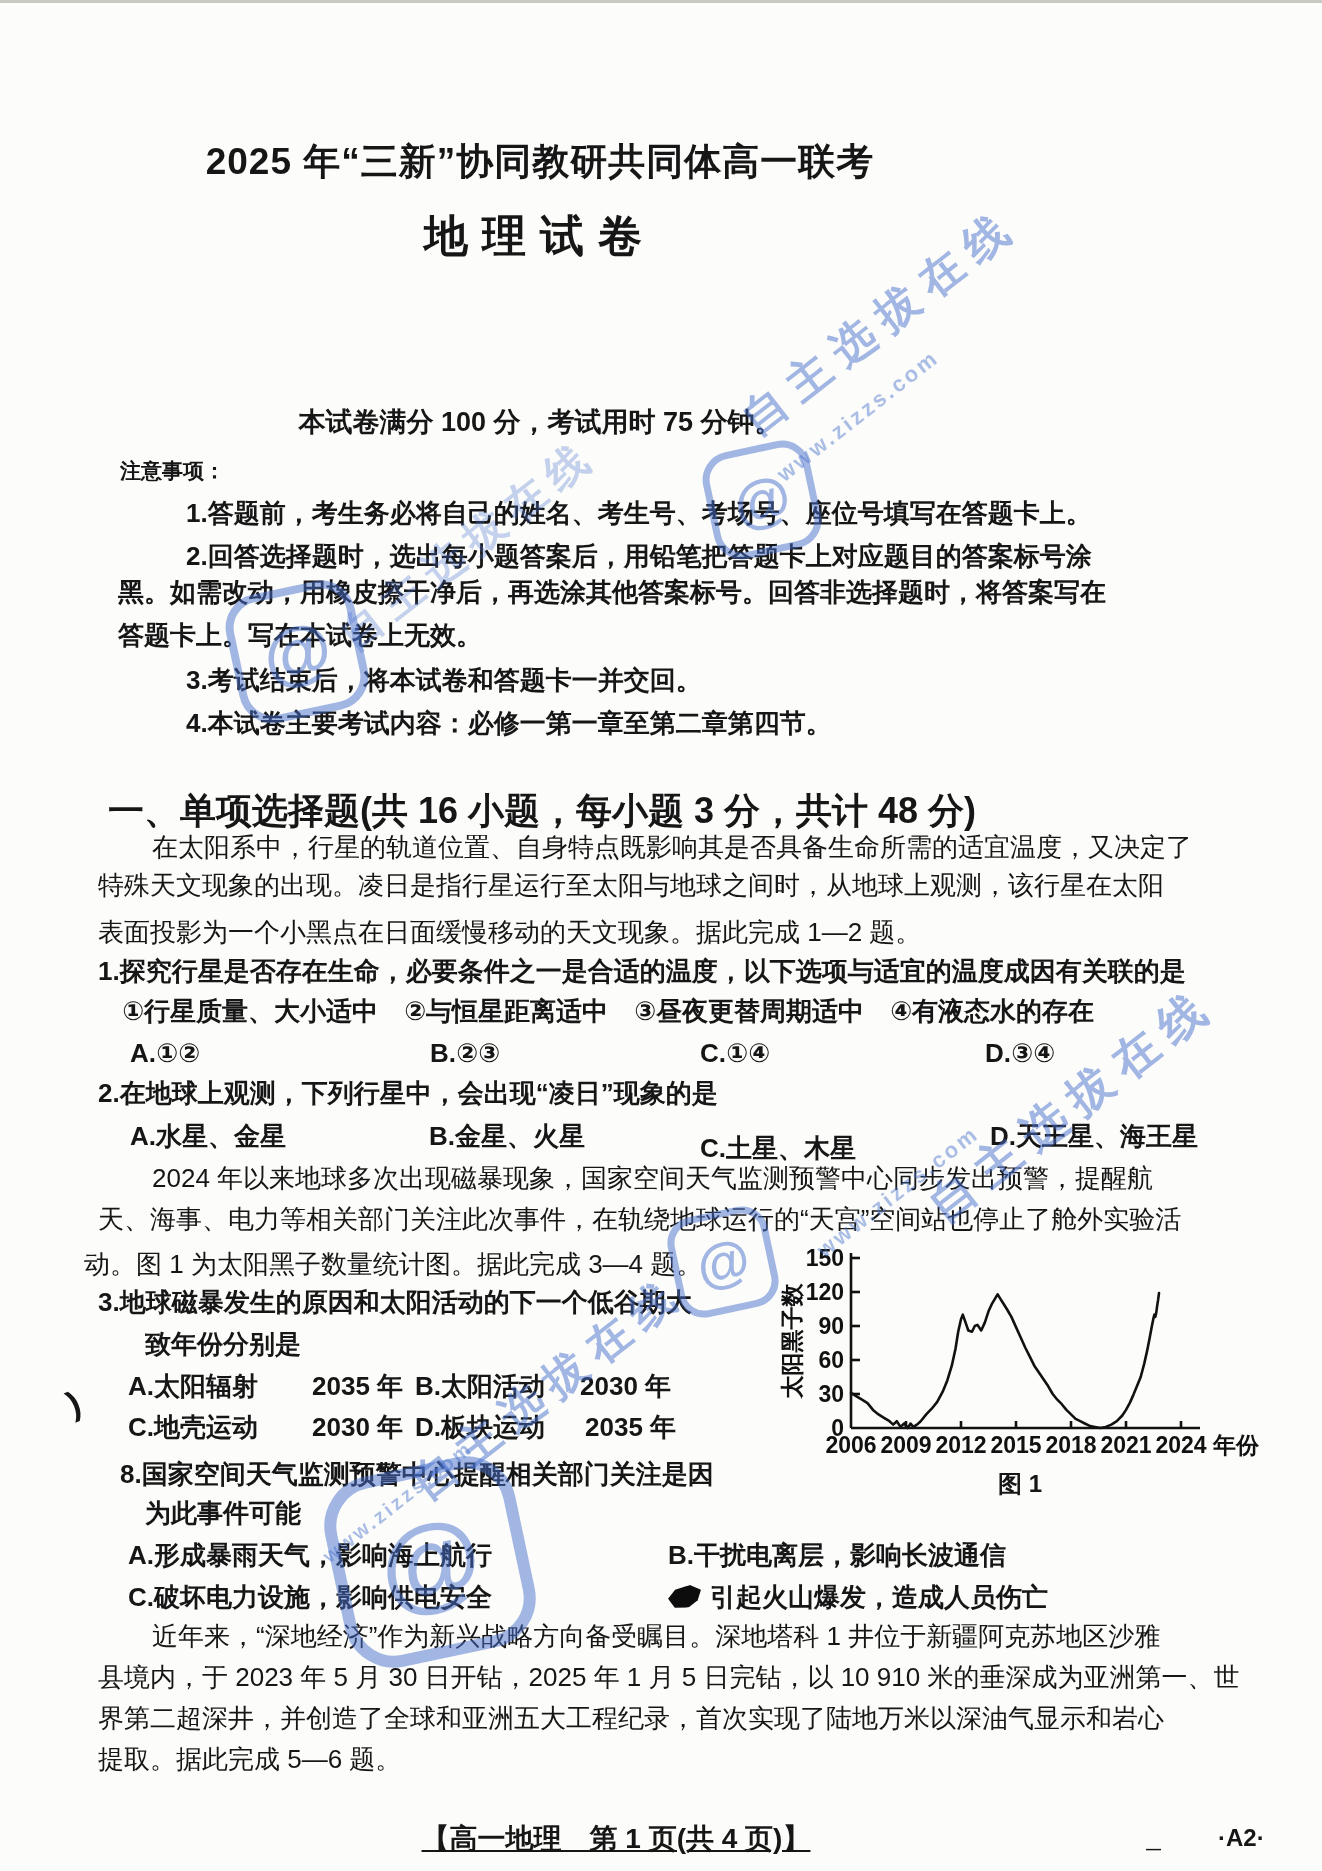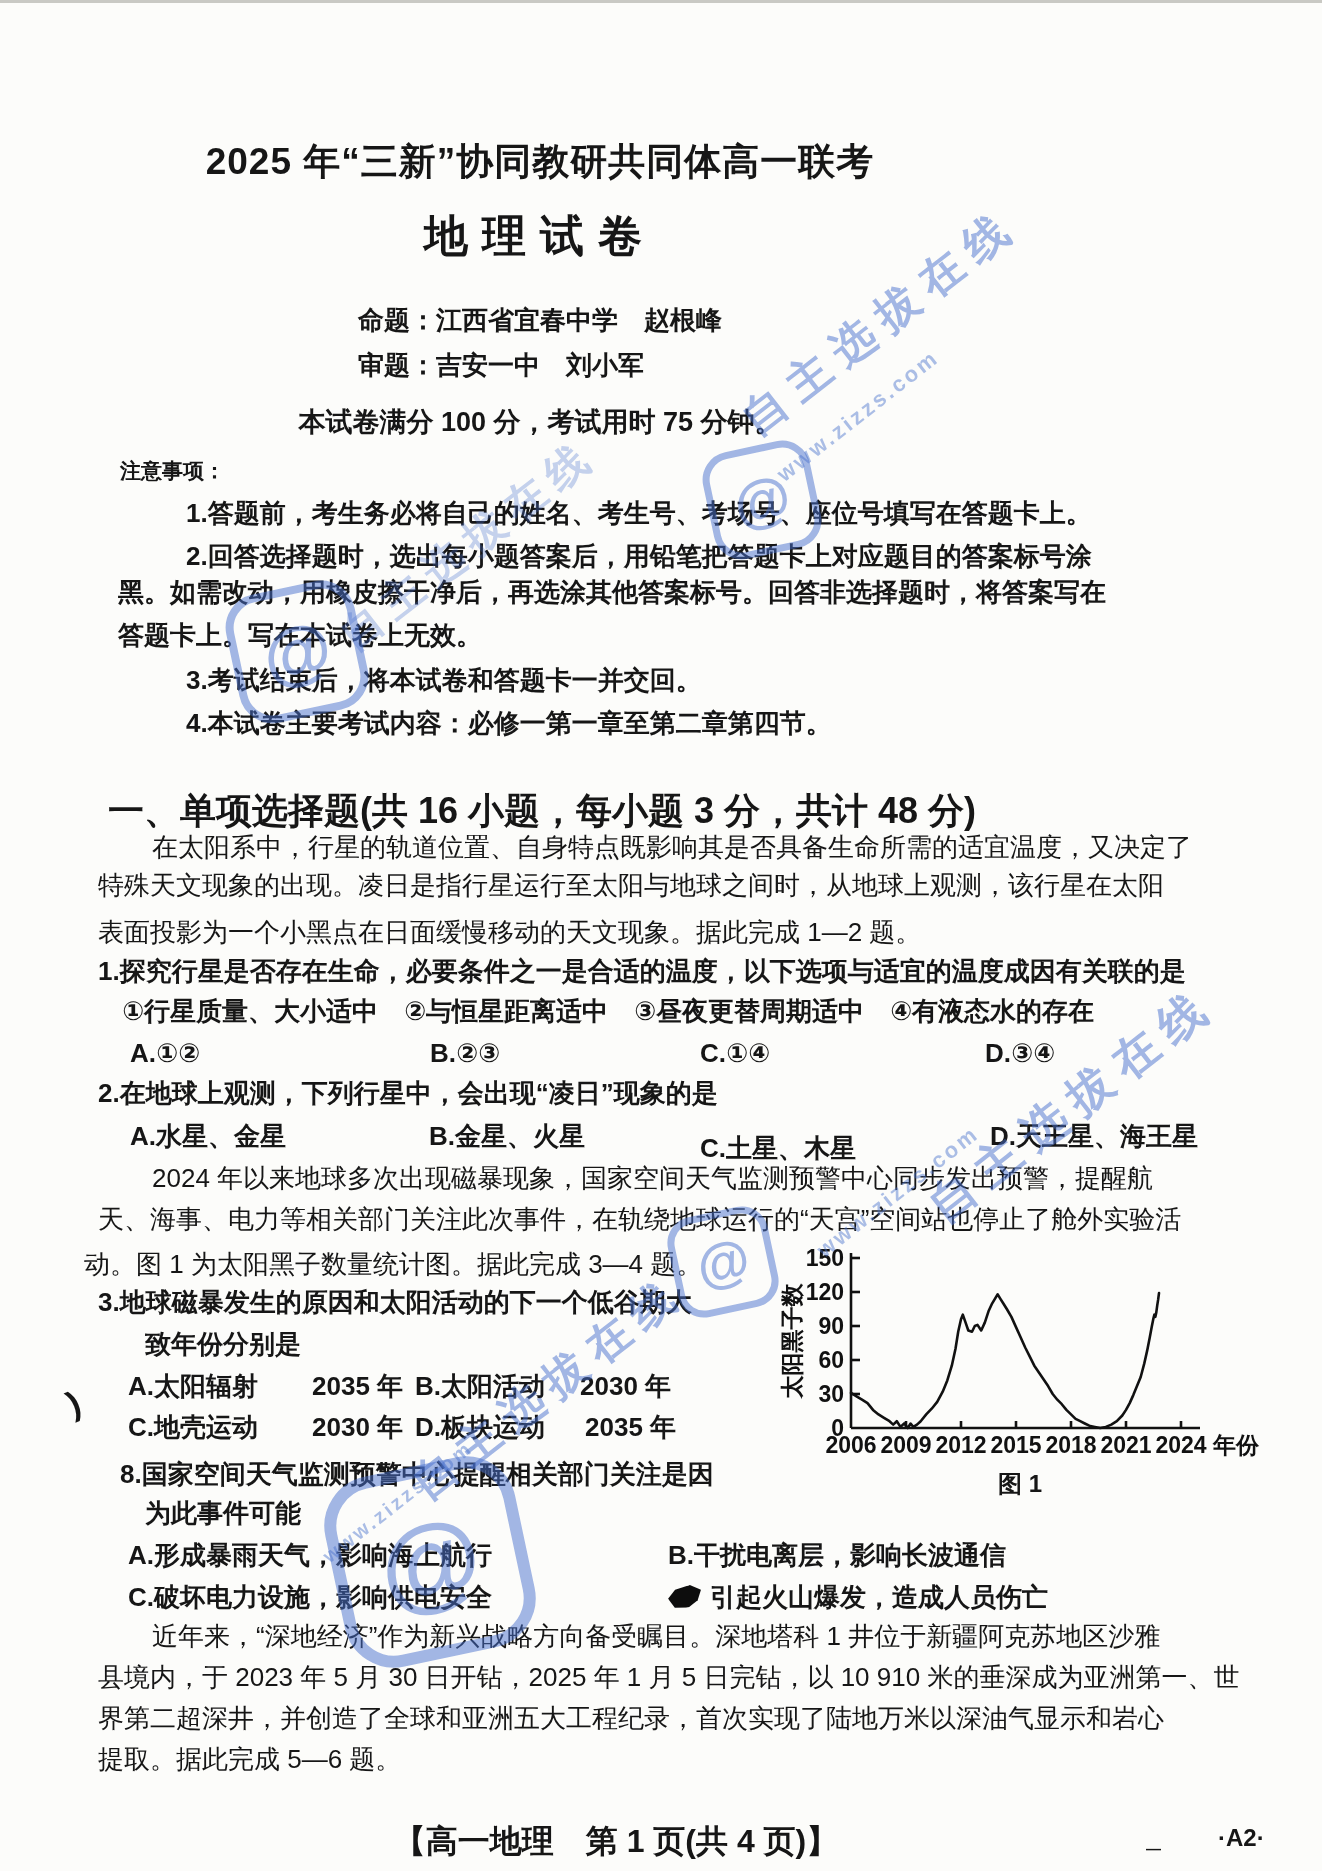--- a/index.html
+++ b/index.html
@@ -44,26 +44,20 @@
 </style>
 </head>
 <body>
 
 <div class="page">
   <div class="topstrip"></div>
 
   <div class="ln ctr title" style="top:140px;">2025 年“三新”协同教研共同体高一联考</div>
   <div class="ln ctr subtitle" style="top:210px;">地理试卷</div>
 
-  <div class="credits">
-    <div class="inner">
-      <div class="cl">命题：江西省宜春中学　赵根峰</div>
-      <div class="cl">审题：吉安一中　刘小军</div>
-    </div>
-  </div>
 
   <div class="ln ctr meta" style="top:406px;">本试卷满分 100 分，考试用时 75 分钟。</div>
 
   <div class="ln w7" style="left:120px;top:458px;font-size:21px;">注意事项：</div>
   <div class="ln w7" style="left:186px;top:498px;">1.答题前，考生务必将自己的姓名、考生号、考场号、座位号填写在答题卡上。</div>
   <div class="ln w7" style="left:186px;top:541px;">2.回答选择题时，选出每小题答案后，用铅笔把答题卡上对应题目的答案标号涂</div>
   <div class="ln w7" style="left:118px;top:577px;">黑。如需改动，用橡皮擦干净后，再选涂其他答案标号。回答非选择题时，将答案写在</div>
   <div class="ln w7" style="left:118px;top:620px;">答题卡上。写在本试卷上无效。</div>
   <div class="ln w7" style="left:186px;top:665px;">3.考试结束后，将本试卷和答题卡一并交回。</div>
   <div class="ln w7" style="left:186px;top:708px;">4.本试卷主要考试内容：必修一第一章至第二章第四节。</div>
@@ -167,16 +161,16 @@
     </div>
 
   <div class="wm-text" style="left:548px;top:1388px;font-size:44px;letter-spacing:11px;transform:translate(-50%,-50%) rotate(-38deg);">自主选拔在线</div>
   <div class="wm-url" style="left:398px;top:1502px;font-size:20px;letter-spacing:3px;transform:translate(-50%,-50%) rotate(-38deg);">www.zizzs.com</div>
   <div class="wm-logo" style="left:430px;top:1562px;width:170px;height:170px;border:12px solid currentColor;font-size:104px;transform:translate(-50%,-50%) rotate(-12deg);">
       <span>@</span>
     </div>
 
   <div class="artifact" style="left:68px;top:1384px;">)</div>
 
-  <div class="ln w6" style="left:0;width:1232px;text-align:center;top:1822px;font-size:32px;">【高一地理　第 1 页(共 4 页)】</div>
+  <div class="ln w6" style="left:0;width:1232px;text-align:center;top:1822px;font-size:28px;text-decoration:underline;">【高一地理　第 1 页(共 4 页)】</div>
   <div class="footer-mark" style="left:1146px;top:1840px;">—</div>
   <div class="ln w7" style="left:1218px;top:1824px;font-size:24px;">·A2·</div>
 </div>
 
 </body></html>

